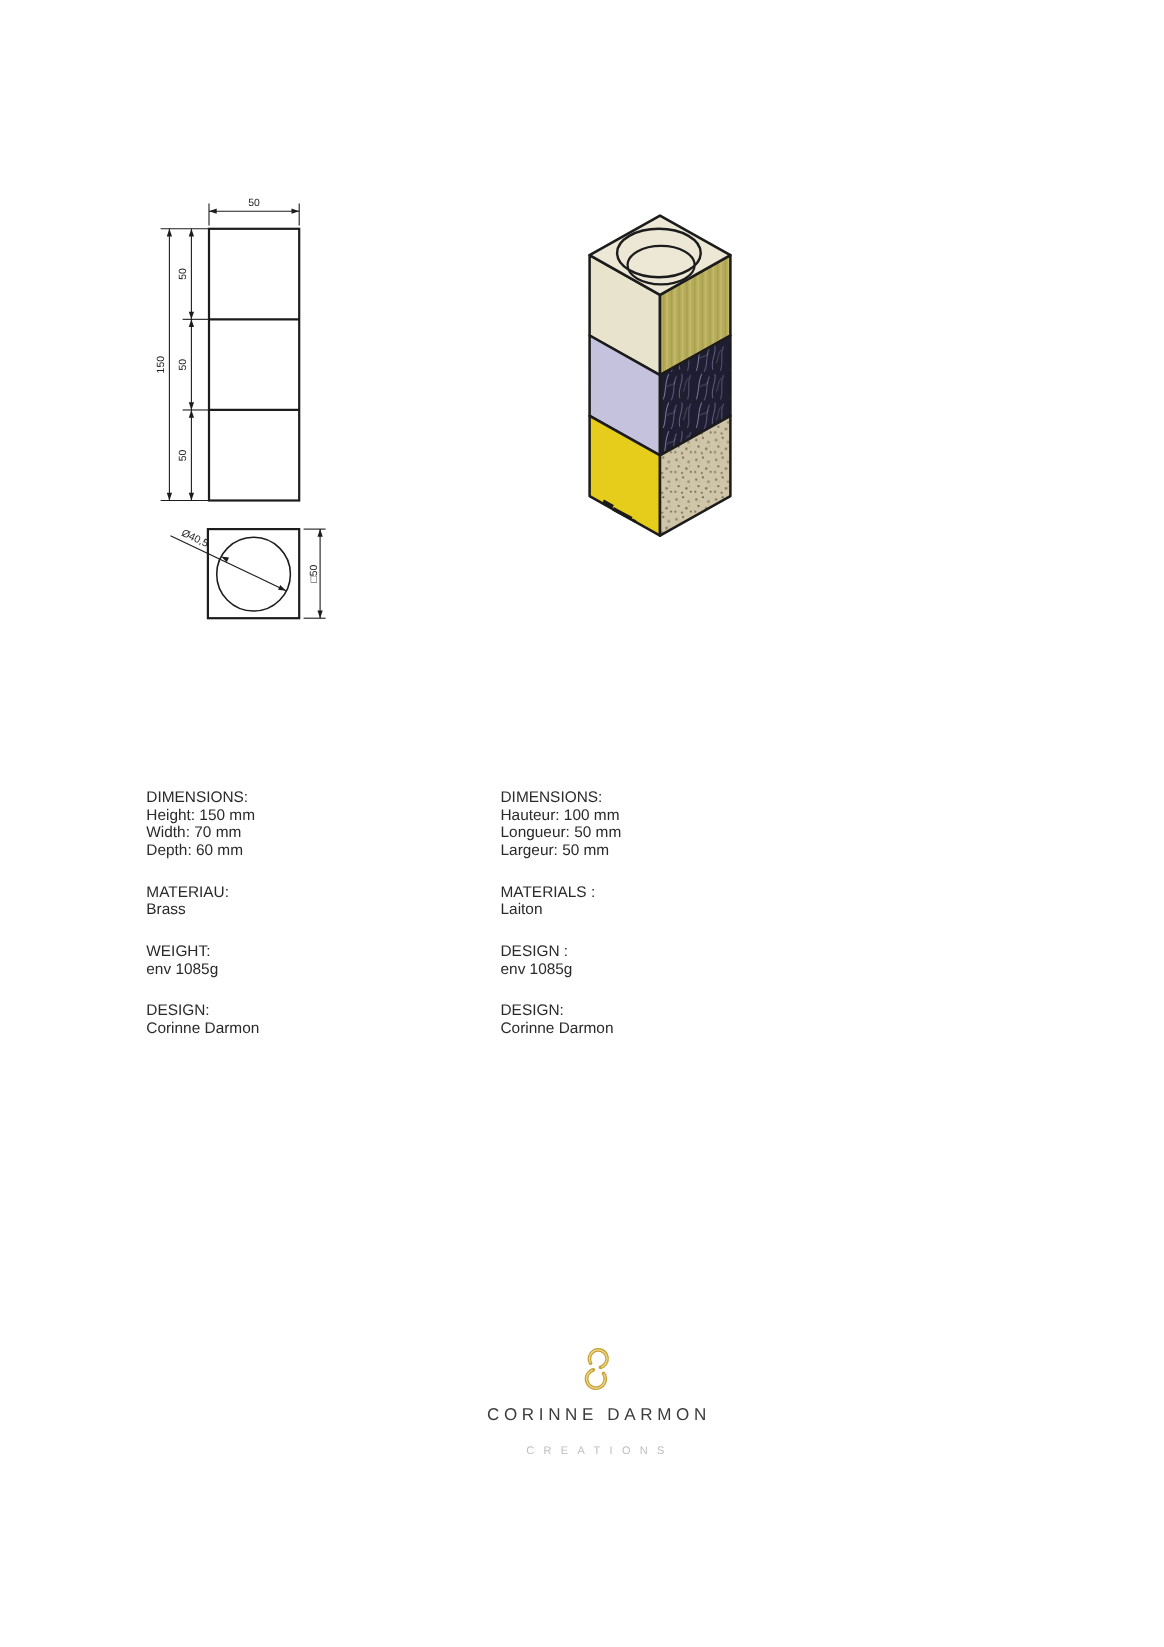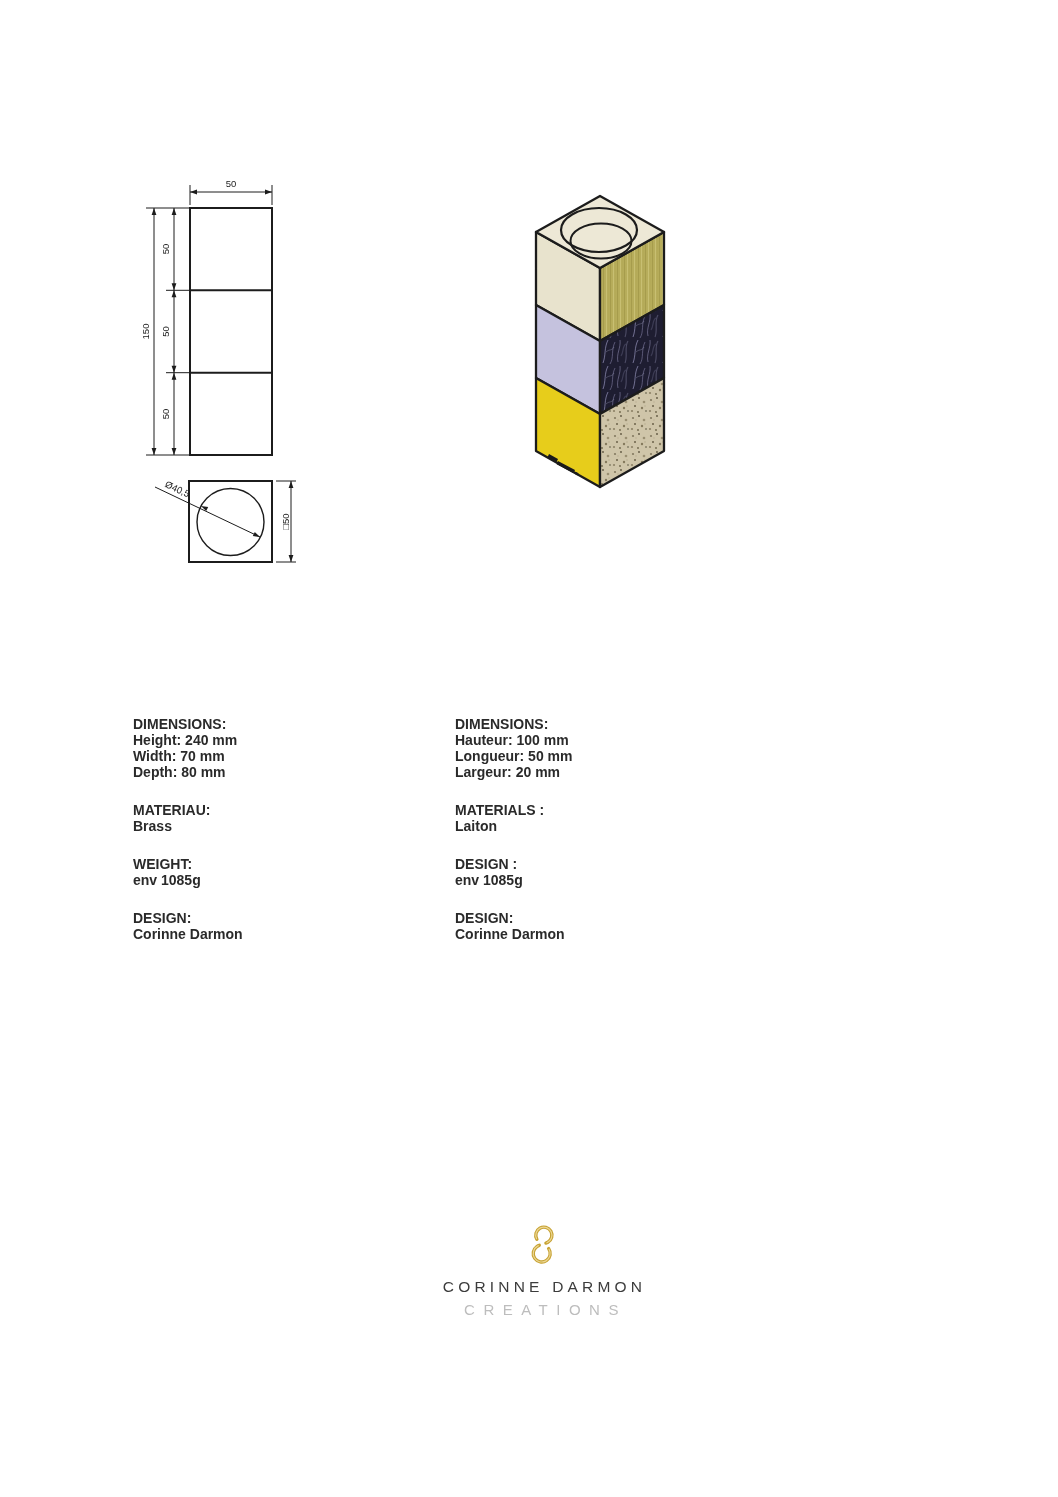--- a/index.html
+++ b/index.html
@@ -4,26 +4,26 @@
 <style>
   html,body{margin:0;padding:0;background:#ffffff;}
   .page{position:relative;width:1058px;height:1497px;background:#ffffff;overflow:hidden;
         font-family:"Liberation Sans",sans-serif;}
   svg.drawings{position:absolute;left:0;top:0;}
   svg text{font-family:"Liberation Sans","DejaVu Sans",sans-serif;font-size:9.5px;fill:#1c1c1c;}
   .specs{position:absolute;font-size:14px;line-height:16px;color:#2a2a2a;}
   #specs-en{left:133px;top:716px;}
   #specs-fr{left:455px;top:716px;}
   .spec-block{margin:0 0 22px 0;}
-  .spec-line{white-space:nowrap;font-weight:bold;}
+  .spec-line{white-space:nowrap;}
   .brand{position:absolute;left:413px;top:1220px;width:260px;text-align:center;}
   .brand-icon{display:block;margin:0 auto;}
   .brand-name{margin-top:8px;font-size:15.5px;letter-spacing:4.2px;color:#3c3c3c;
               white-space:nowrap;margin-left:3px;}
-  .brand-sub{margin-top:5px;font-size:15px;letter-spacing:8.5px;color:#bdbdbd;
+  .brand-sub{margin-top:18px;font-size:10px;letter-spacing:8.5px;color:#bdbdbd;
              white-space:nowrap;margin-left:5px;}
 </style>
 </head>
 <body>
 
 <div class="page">
 
   <svg class="drawings" width="1058" height="1497" viewBox="0 0 1058 1497">
     <defs>
       <pattern id="p-brush" width="7" height="60" patternUnits="userSpaceOnUse">
@@ -127,44 +127,44 @@
         <path d="M549,454 l9,5 -1.4,3 -9,-5 z"></path>
         <path d="M558,461 l17,9 -1.4,3.2 -17,-9 z"></path>
         <rect x="575" y="472" width="3.4" height="2.4" transform="rotate(29 576 473)"></rect>
       </g>
     </g>
   </svg>
 
   <div class="specs" id="specs-en">
     <div class="spec-block">
       <div class="spec-line">DIMENSIONS:</div>
-      <div class="spec-line">Height: 240 mm</div>
+      <div class="spec-line">Height: 150 mm</div>
       <div class="spec-line">Width: 70 mm</div>
-      <div class="spec-line">Depth: 80 mm</div>
+      <div class="spec-line">Depth: 60 mm</div>
     </div>
     <div class="spec-block">
       <div class="spec-line">MATERIAU:</div>
       <div class="spec-line">Brass</div>
     </div>
     <div class="spec-block">
       <div class="spec-line">WEIGHT:</div>
       <div class="spec-line">env 1085g</div>
     </div>
     <div class="spec-block">
       <div class="spec-line">DESIGN:</div>
       <div class="spec-line">Corinne Darmon</div>
     </div>
   </div>
 
   <div class="specs" id="specs-fr">
     <div class="spec-block">
       <div class="spec-line">DIMENSIONS:</div>
       <div class="spec-line">Hauteur: 100 mm</div>
       <div class="spec-line">Longueur: 50 mm</div>
-      <div class="spec-line">Largeur: 20 mm</div>
+      <div class="spec-line">Largeur: 50 mm</div>
     </div>
     <div class="spec-block">
       <div class="spec-line">MATERIALS :</div>
       <div class="spec-line">Laiton</div>
     </div>
     <div class="spec-block">
       <div class="spec-line">DESIGN :</div>
       <div class="spec-line">env 1085g</div>
     </div>
     <div class="spec-block">

